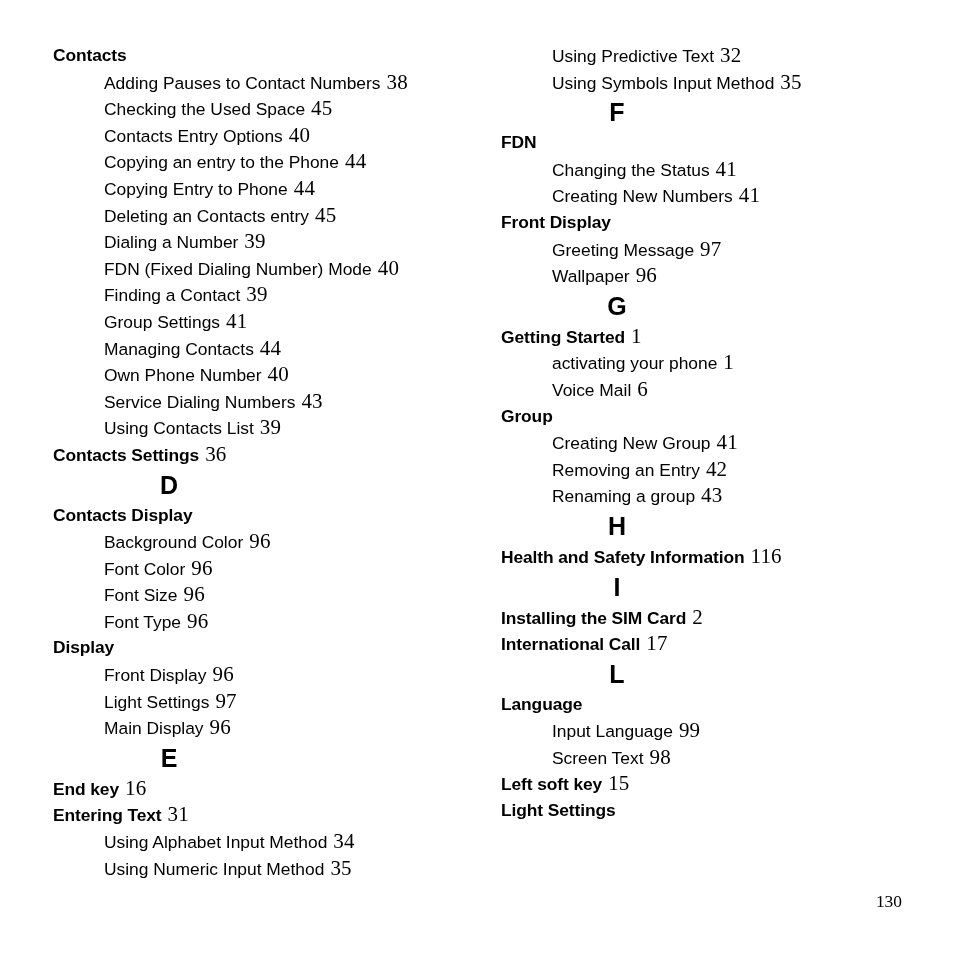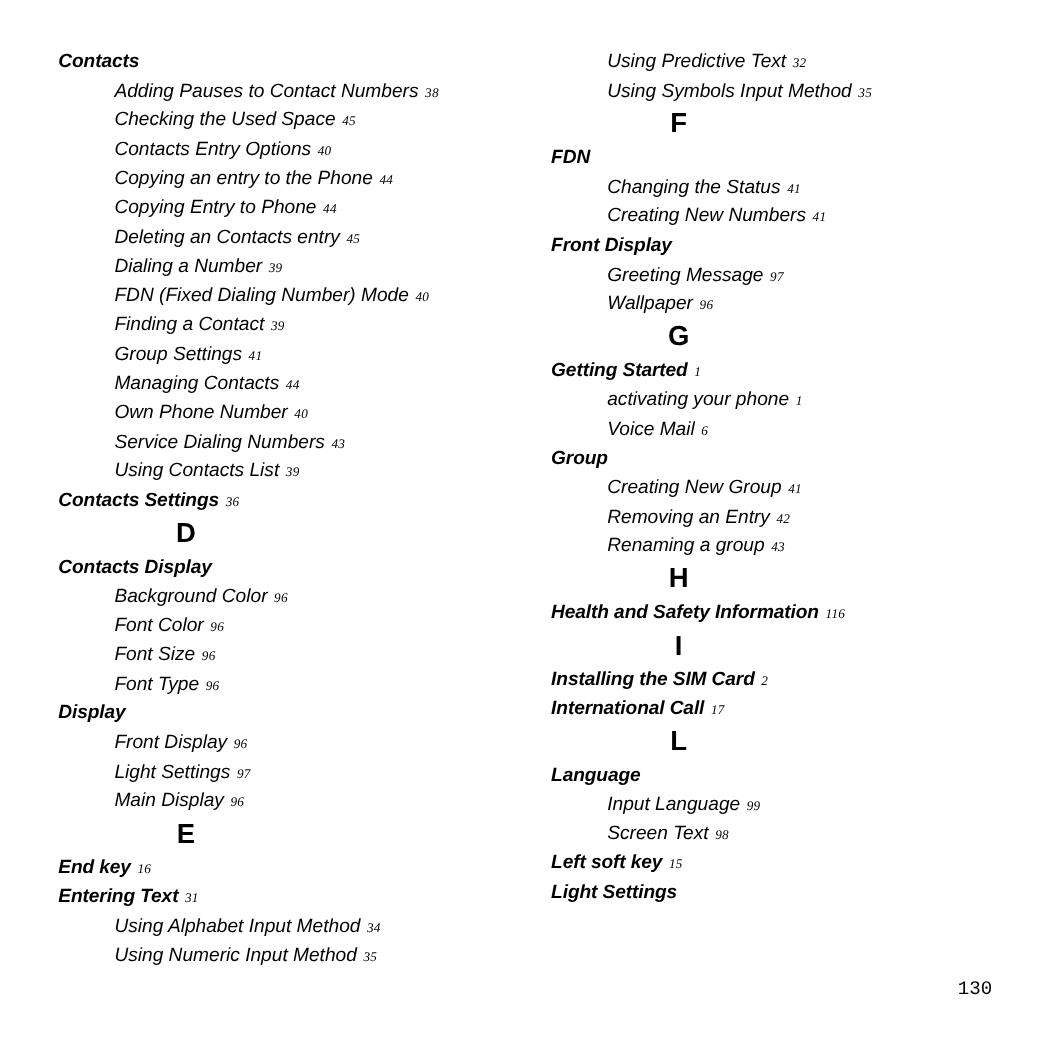--- a/index.html
+++ b/index.html
@@ -37,39 +37,38 @@
   .col-left  { left: 53px; }
   .col-right { left: 501px; }
 
   
   .entry {
     display: block;
     line-height: 26.6px;
     height: 26.6px;
     white-space: nowrap;
     font-size: 17.4px;
-    font-style: italic;
   }
   .entry.lvl-0 {
     margin-left: 0px;
     font-weight: bold;
     letter-spacing: -0.1px;
   }
   .entry.lvl-1 {
     margin-left: 51px;
     font-weight: normal;
     letter-spacing: 0px;
   }
   .entry .label {
     font-family: "Liberation Sans", sans-serif;
   }
   .entry .pg {
     font-family: "Liberation Serif", serif;
     font-weight: normal;
-    font-size: 12px;
+    font-size: 21px;
     margin-left: 6px;
     letter-spacing: 0.2px;
   }
   .entry .pg:empty { display: none; margin-left: 0; }
 
   
   .letter {
     display: block;
     height: 34px;
     line-height: 34px;
@@ -79,21 +78,21 @@
     width: 232px;
     margin-left: 0px;
     letter-spacing: 0px;
   }
 
   
   .folio {
     position: absolute;
     right: 52px;
     top: 891px;
-    font-family: Liberation Mono, monospace;
+    font-family: Liberation Serif, serif;
     font-size: 17.4px;
     color: #000000;
     text-align: right;
   }
 </style>
 </head>
 <body>
 
 <div class="page">
   <div class="columns">

